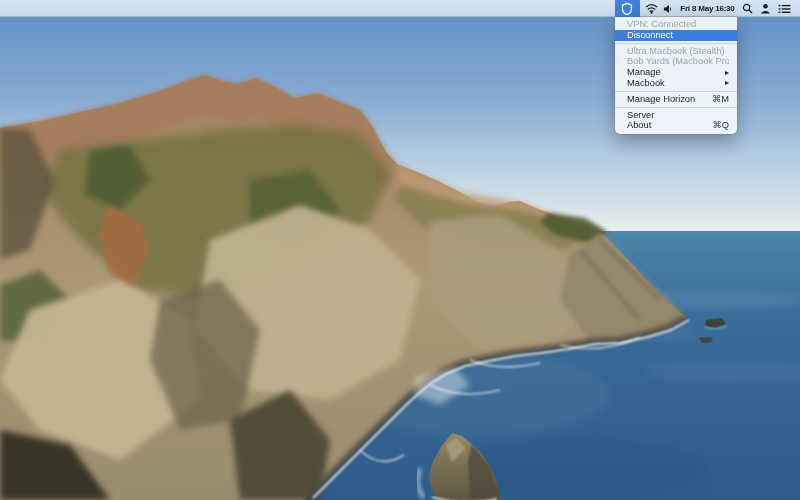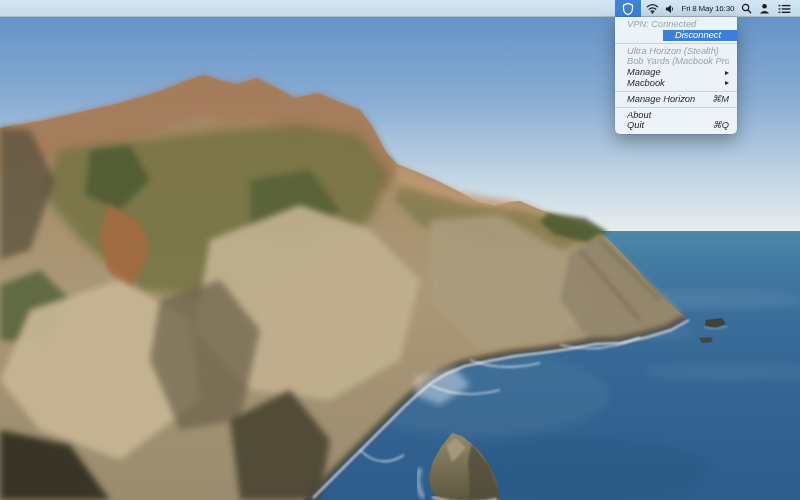--- a/index.html
+++ b/index.html
@@ -6,20 +6,21 @@
   body{width:800px;height:500px;overflow:hidden;font-family:"Liberation Sans",sans-serif;-webkit-font-smoothing:antialiased;}
   .desktop{position:relative;width:800px;height:500px;overflow:hidden;background:#4a7fae;}
   .wallpaper{position:absolute;inset:0;z-index:0;}
 
   
   .menubar{
     position:absolute;top:0;left:0;width:800px;height:17px;z-index:5;
     background:linear-gradient(rgba(222,236,245,.93),rgba(204,224,238,.93));
     border-bottom:1px solid rgba(90,110,128,.35);
     box-sizing:border-box;
+    font-weight:bold;
   }
   .menubar-right{
     position:absolute;left:615px;right:0;top:0;height:17px;
     display:flex;align-items:center;
   }
   .mb-item{display:flex;align-items:center;justify-content:center;height:17px;}
   .mb-vpn{width:26px;background:var(--vpn-hl);}
   .mb-wifi{width:14px;margin-left:5px;}
   .mb-vol{width:9px;margin-left:5px;}
   .mb-clock{margin-left:8px;font-size:8px;letter-spacing:-.2px;color:#17191c;white-space:nowrap;}
@@ -27,32 +28,32 @@
   .mb-user{width:11px;margin-left:7px;}
   .mb-list{width:14px;margin-left:7px;margin-right:9px;}
 
   
   .vpn-menu{
     position:absolute;top:17px;left:615px;width:122px;z-index:6;
     background:var(--menu-bg);
     border-radius:0 0 5px 5px;
     box-shadow:0 7px 18px rgba(0,0,0,.32),0 0 0 .5px rgba(0,0,0,.12);
     padding:2px 0 3px 0;box-sizing:border-box;
-    font-size:9.3px;color:#1e2124;font-style:italic;
+    font-size:9.3px;color:#1e2124;
   }
   .menu-item{
     height:10.8px;line-height:10.8px;
     padding:0 8px 0 12px;
     display:flex;align-items:center;white-space:nowrap;
     position:relative;
   }
   .menu-item .lbl{flex:1 1 auto;overflow:hidden;}
   .menu-item .sc{flex:0 0 auto;margin-left:6px;color:#2a2d30;}
   .menu-item.disabled{color:#9aa3ab;}
-  .menu-item.hl{background:var(--menu-hl);color:#fff;margin-left:48px;}
+  .menu-item.hl{background:var(--menu-hl);color:#fff;}
   .menu-item .sub-arrow{
     flex:0 0 auto;width:0;height:0;margin-left:6px;
     border-left:4.5px solid #23262a;
     border-top:2.8px solid transparent;
     border-bottom:2.8px solid transparent;
   }
   .menu-sep{height:1px;background:rgba(55,65,75,.18);margin:2px 0;}
 </style>
 </head>
 <body>
@@ -207,41 +208,41 @@
 
   <div class="vpn-menu" id="vpn-menu">
       <div class="menu-item disabled">
         <span class="lbl">VPN: Connected</span>
       </div>
       <div class="menu-item hl">
         <span class="lbl">Disconnect</span>
       </div>
       <div class="menu-sep"></div>
       <div class="menu-item disabled">
-        <span class="lbl">Ultra Horizon (Stealth)</span>
+        <span class="lbl">Ultra Macbook (Stealth)</span>
       </div>
       <div class="menu-item disabled">
         <span class="lbl">Bob Yards (Macbook Pro)</span>
       </div>
       <div class="menu-item">
         <span class="lbl">Manage</span>
         <span class="sub-arrow"></span>
       </div>
       <div class="menu-item">
         <span class="lbl">Macbook</span>
         <span class="sub-arrow"></span>
       </div>
       <div class="menu-sep"></div>
       <div class="menu-item">
         <span class="lbl">Manage Horizon</span>
         <span class="sc">⌘M</span>
       </div>
       <div class="menu-sep"></div>
       <div class="menu-item">
+        <span class="lbl">Server</span>
+      </div>
+      <div class="menu-item">
         <span class="lbl">About</span>
-      </div>
-      <div class="menu-item">
-        <span class="lbl">Quit</span>
         <span class="sc">⌘Q</span>
       </div>
     </div>
 
 </div>
 
 </body></html>

